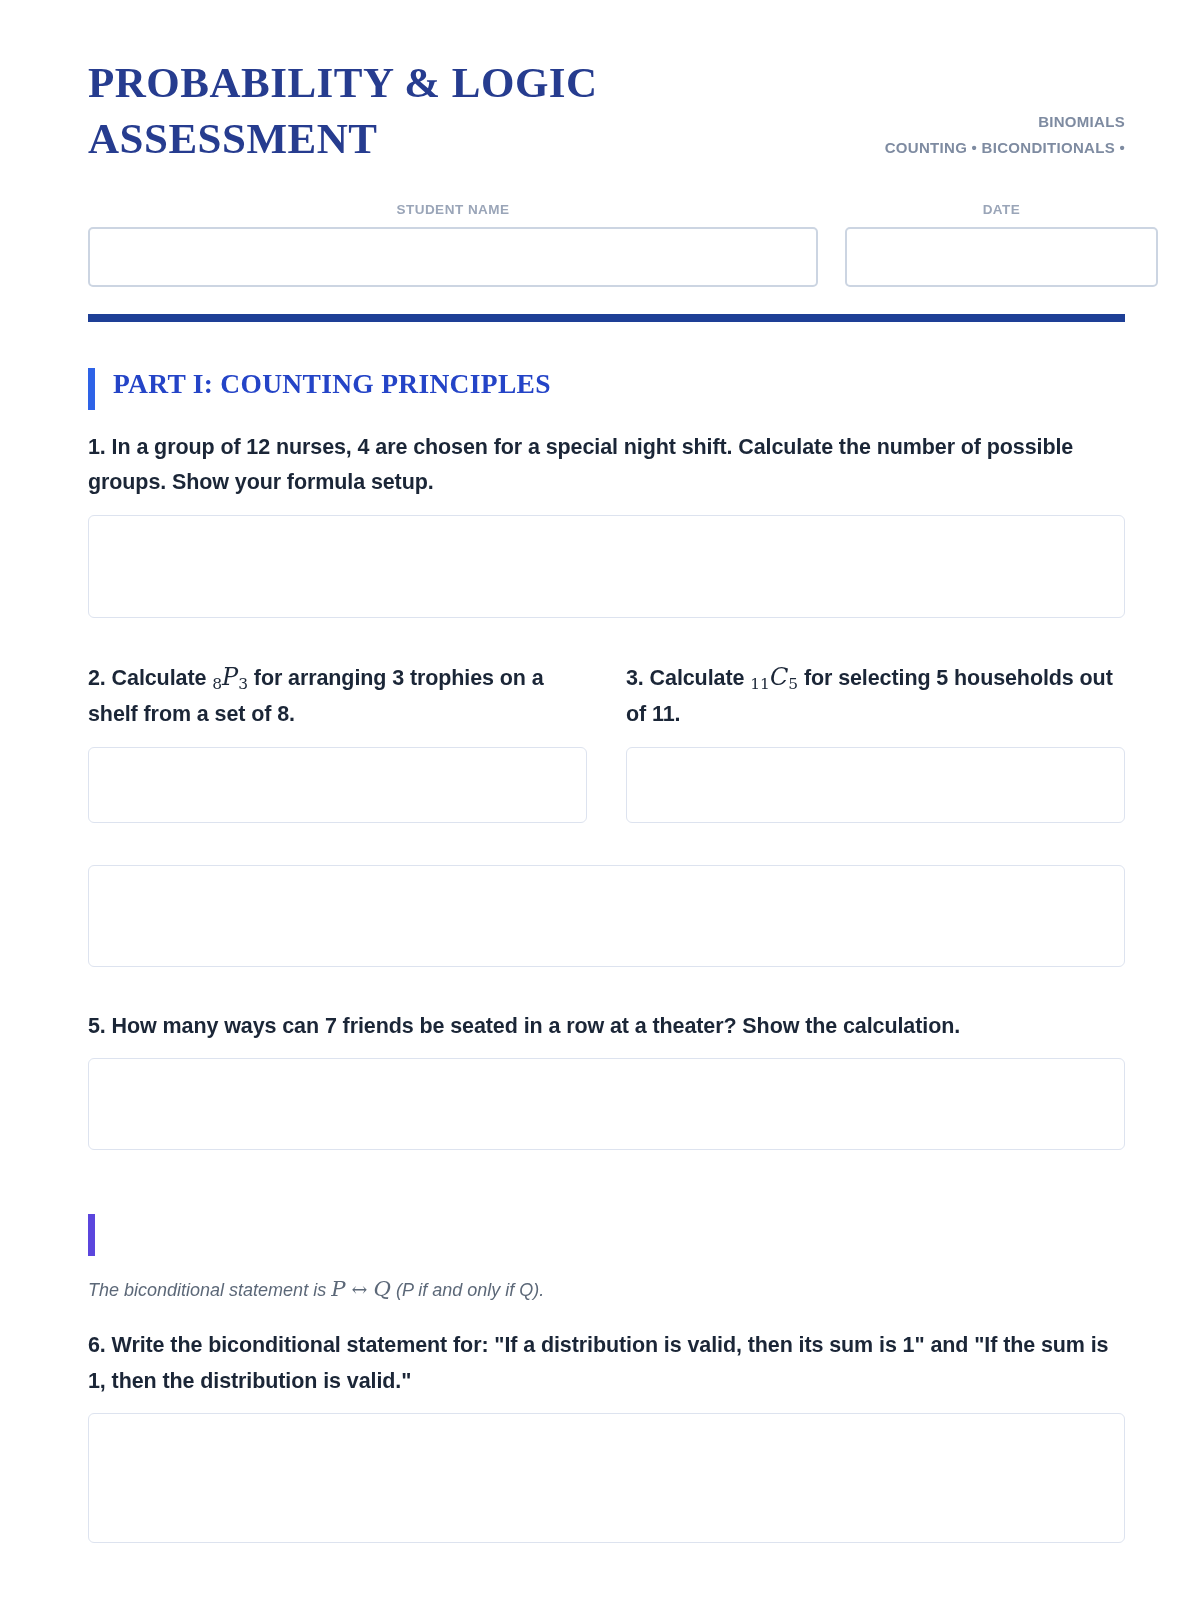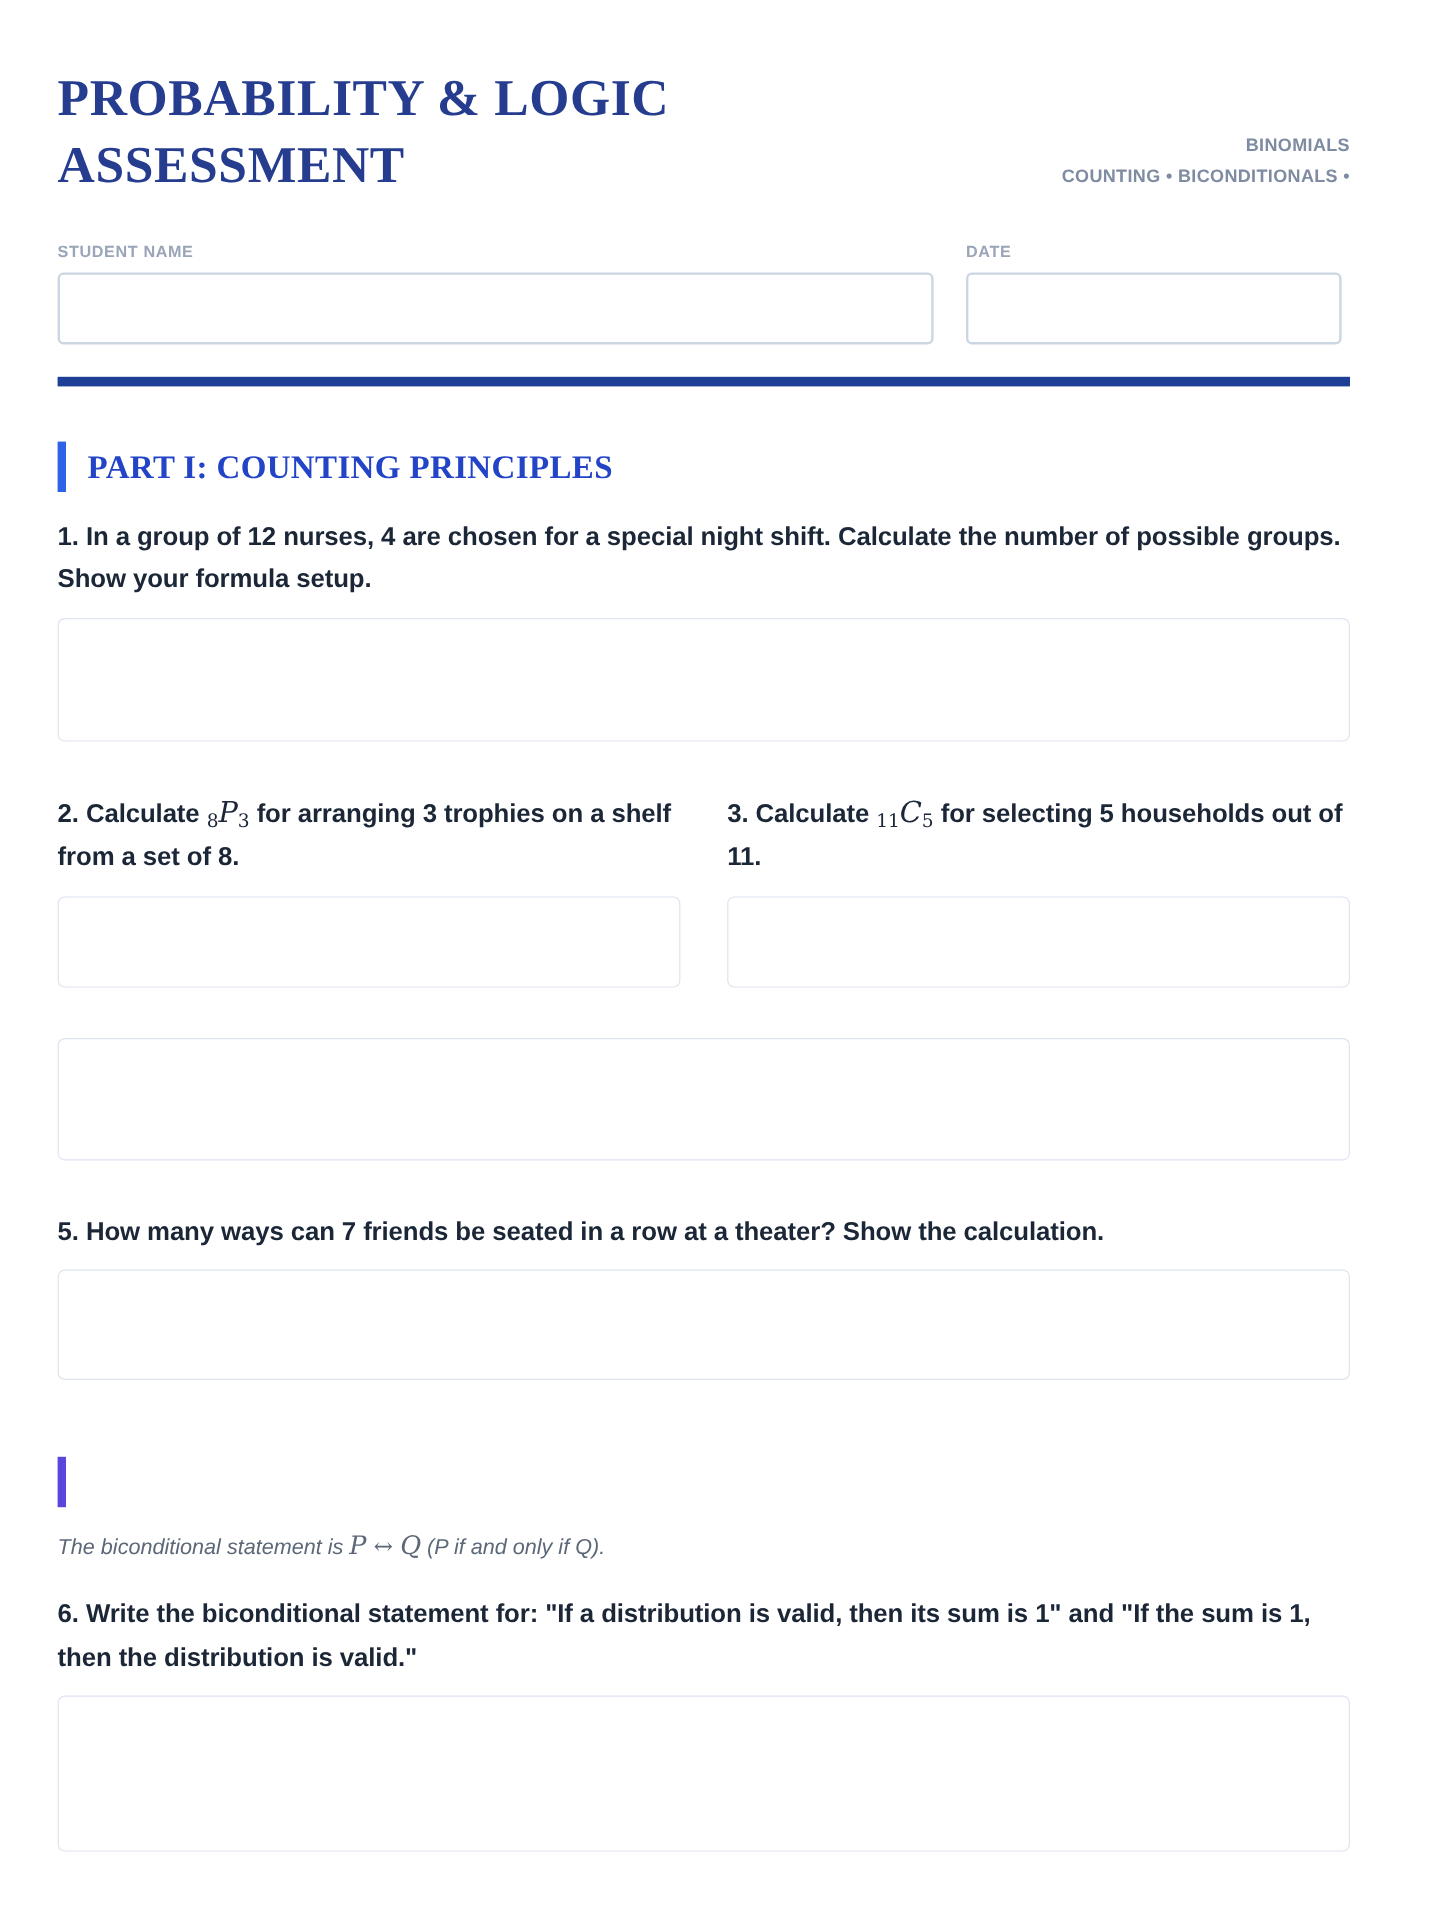--- a/index.html
+++ b/index.html
@@ -14,50 +14,50 @@
     --label-gray:#9aa5b8;
     --field-border:#ccd5e2;
     --box-border:#dde3ef;
   }
   *{margin:0;padding:0;box-sizing:border-box;}
   html,body{background:#ffffff;}
   body{
     width:1200px;height:1600px;overflow:hidden;
     font-family:"Liberation Sans",sans-serif;
   }
-  .page{width:1200px;height:1600px;padding:55px 75px 0 48px;background:#fff;}
+  .page{width:1200px;height:1600px;padding:55px 75px 0 88px;background:#fff;}
 
   
   .header{display:flex;justify-content:space-between;align-items:flex-end;}
   .title{
     font-family:"Liberation Serif",serif;font-weight:700;
     font-size:43px;line-height:1.31;color:var(--title-navy);
     letter-spacing:0.5px;
   }
   .tagline{
     width:300px;text-align:right;font-weight:700;font-size:15px;
     line-height:1.75;color:var(--muted-gray);letter-spacing:0.3px;
     padding-bottom:6px;
   }
 
   
   .fields{display:grid;grid-template-columns:730px 313px;column-gap:27px;margin-top:34px;}
   .field-label{
     font-size:13.5px;font-weight:700;color:var(--label-gray);
-    letter-spacing:0.5px;margin-bottom:10px;
+    letter-spacing:0.5px;margin-bottom:10px;text-align:center;
   }
   .input-box{
     height:60px;background:#fff;border:2px solid var(--field-border);
     border-radius:5px;
   }
 
   .divider{height:8px;background:var(--divider-navy);margin-top:27px;}
 
   
-  .section-heading{display:flex;align-items:center;}
+  .section-heading{display:flex;}
   .part1-heading{margin-top:46px;}
   .part2-heading{margin-top:64px;}
   .accent-bar{width:7px;height:42px;margin-right:18px;}
   .part1-heading .accent-bar{background:var(--part1-bar);}
   .part2-heading .accent-bar{background:var(--part2-bar);}
   .section-heading h2{
     font-family:"Liberation Serif",serif;font-weight:700;font-size:27.5px;
     letter-spacing:0.3px;
   }
   .part1-heading h2{color:var(--part1-blue);}

